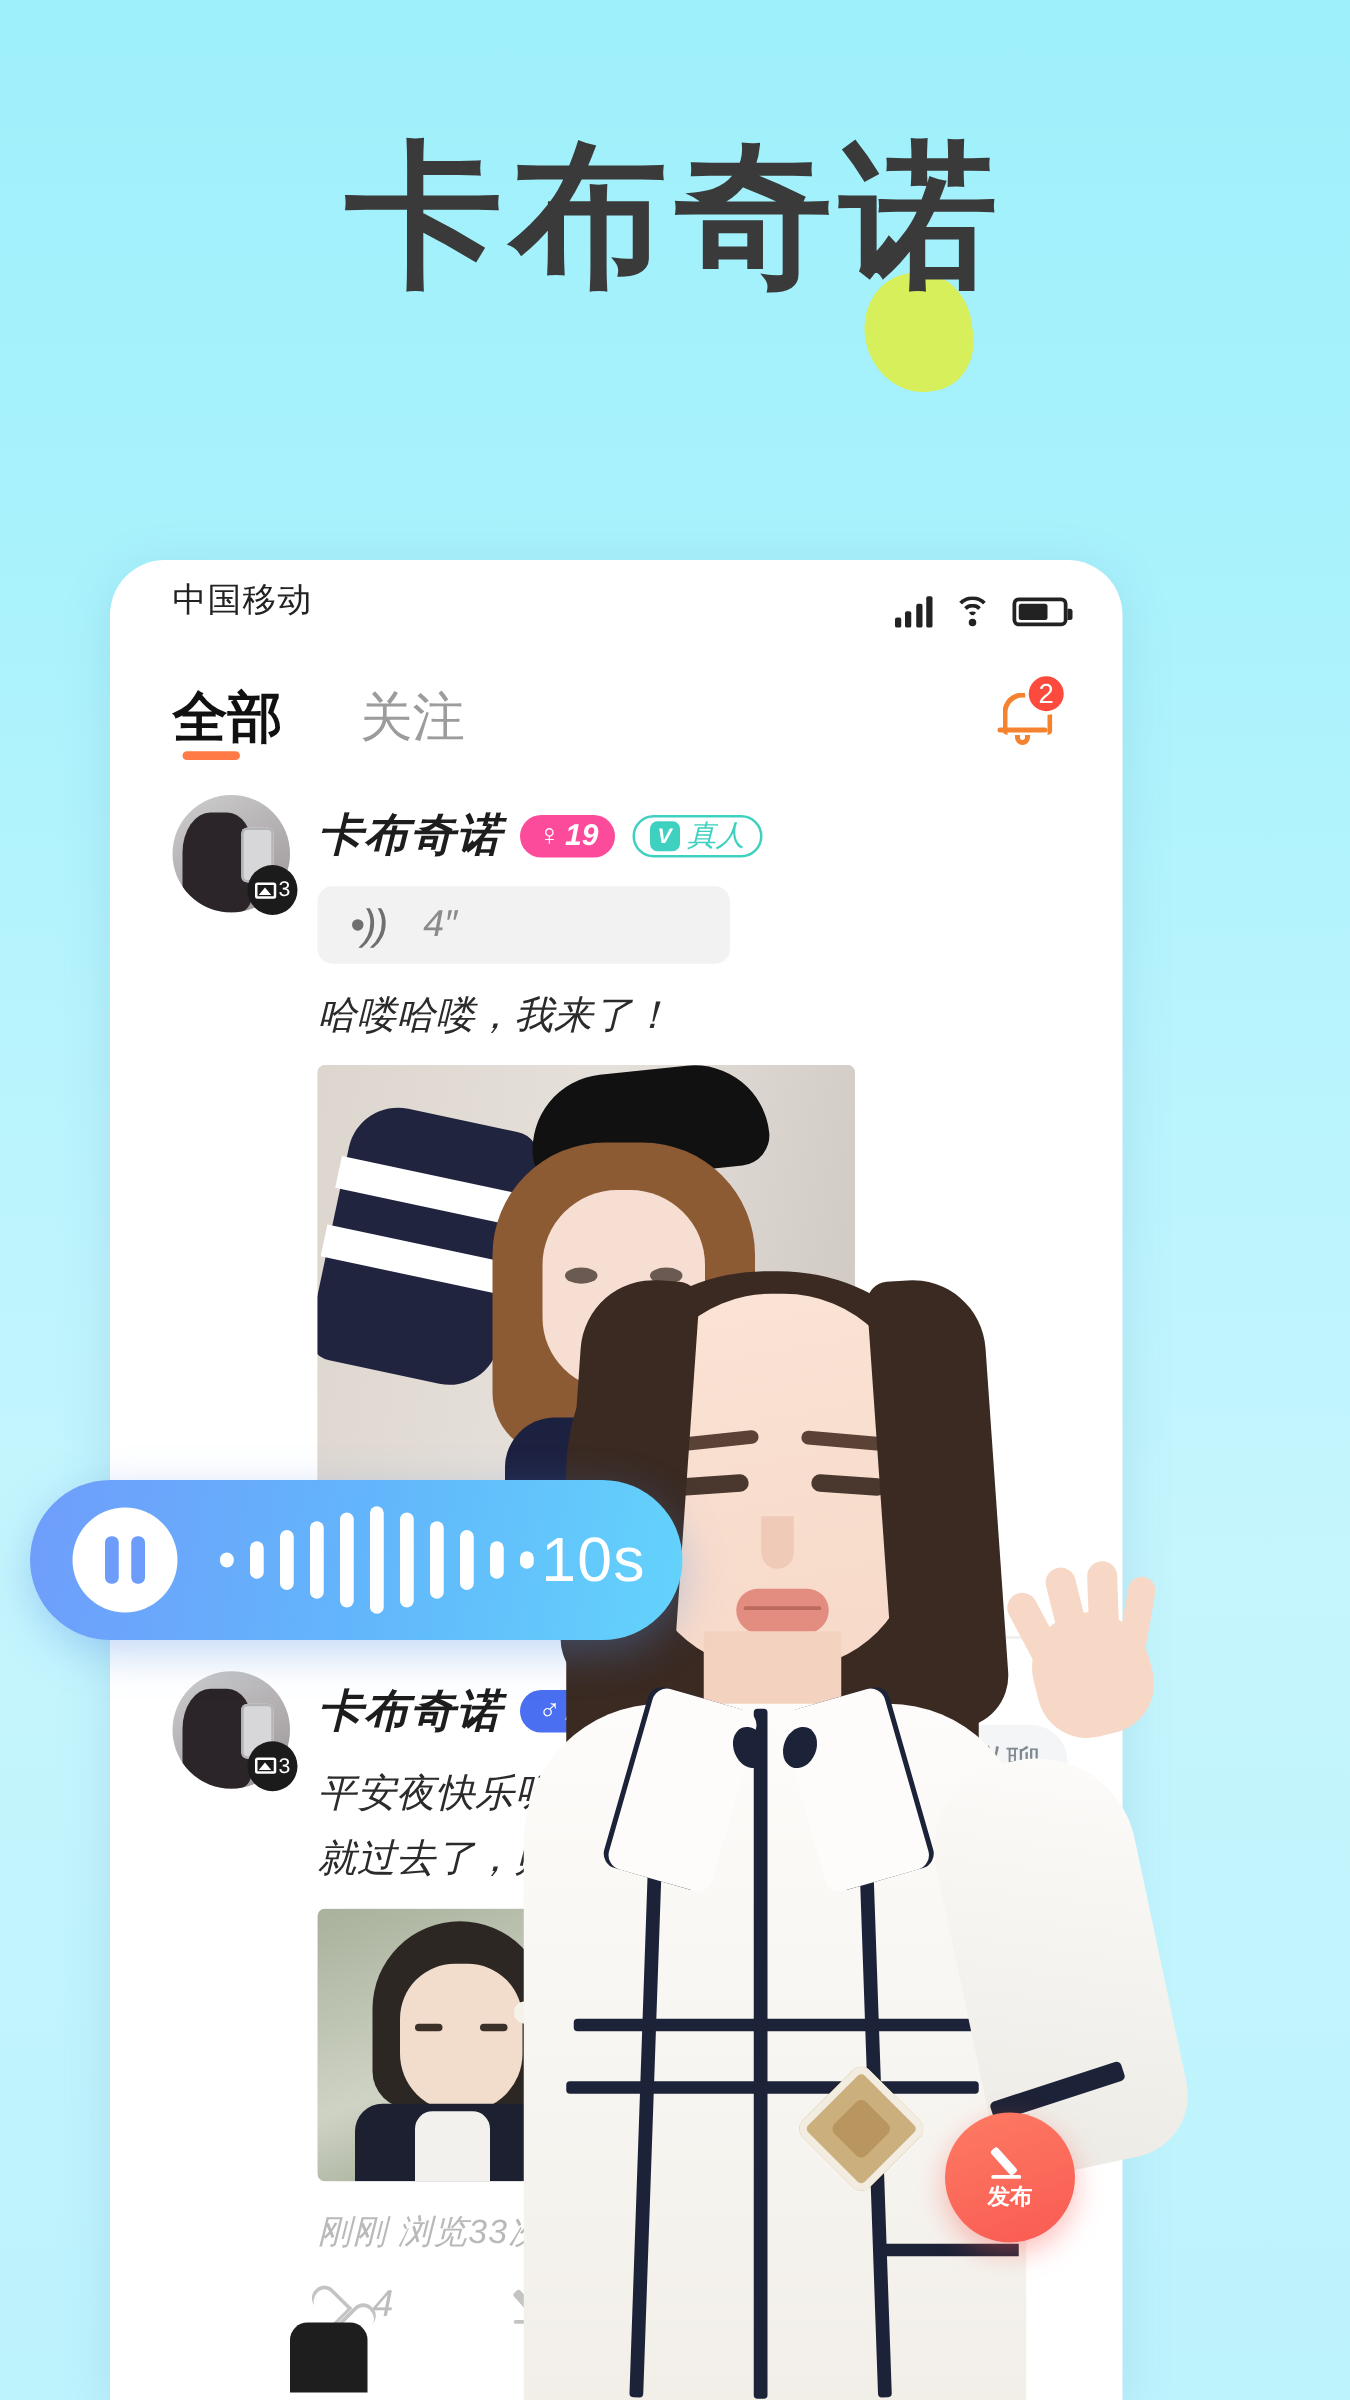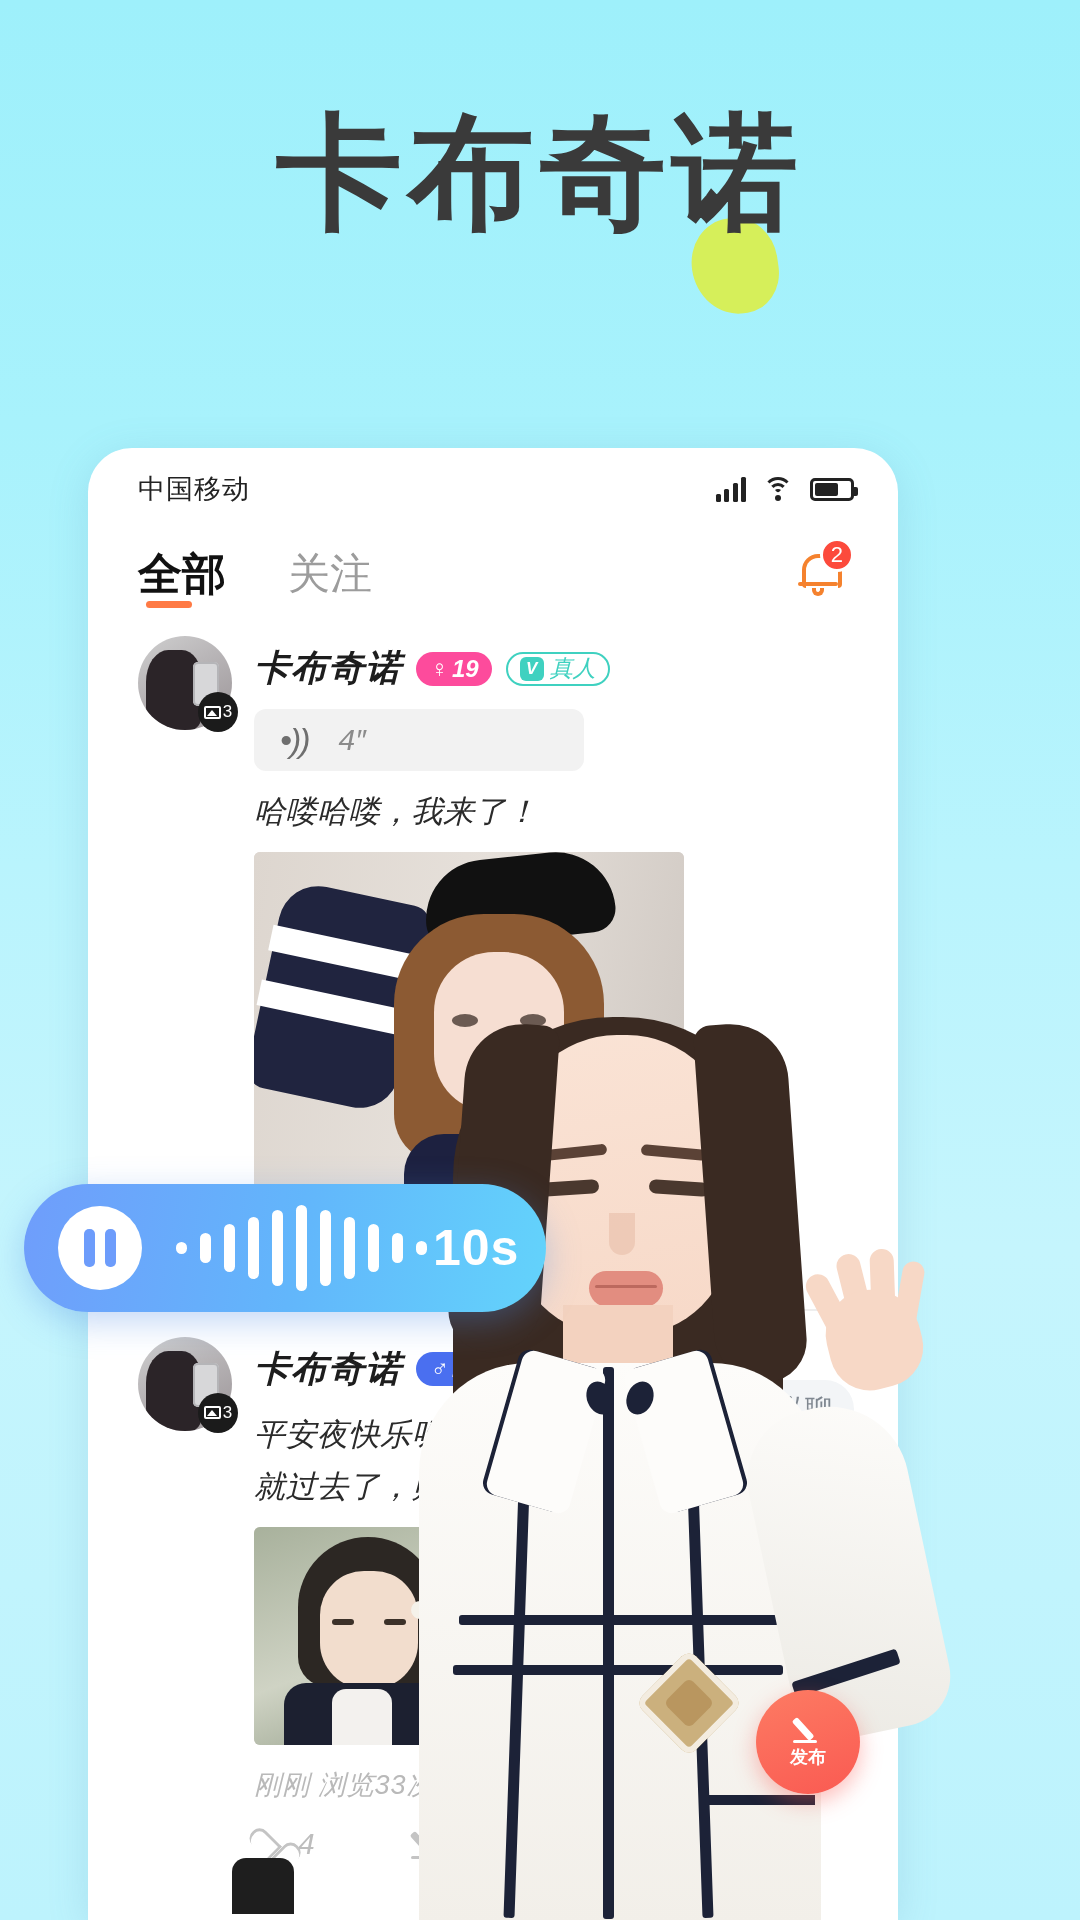--- a/index.html
+++ b/index.html
@@ -34,21 +34,21 @@
     position:absolute; left:88px; top:448px;
     width:810px; height:1472px;
     background:#ffffff;
     border-radius:44px 44px 0 0;
     box-shadow:0 8px 40px rgba(70,140,170,.18);
     overflow:hidden;
   }
 
   
   .statusbar {
-    height:68px; display:flex; align-items:center;
+    height:68px; display:flex; 
     justify-content:space-between; padding:14px 44px 0 50px;
   }
   .carrier { font-size:27px; color:#222; letter-spacing:1px; }
   .status-icons { display:flex; align-items:center; gap:17px; }
   .sig { display:flex; align-items:flex-end; gap:3.5px; height:25px; }
   .sig i { display:block; width:5px; background:#222; border-radius:1.5px; }
   .sig i:nth-child(1){height:8px} .sig i:nth-child(2){height:13px}
   .sig i:nth-child(3){height:19px} .sig i:nth-child(4){height:25px}
   .wifi { width:30px; height:24px; position:relative; }
   .wifi b { position:absolute; left:50%; transform:translateX(-50%);
@@ -231,21 +231,21 @@
     border-radius:64px; display:flex; align-items:center; padding:0 34px;
     box-shadow:0 10px 34px rgba(80,140,230,.35); z-index:40;
   }
   .play-btn {
     width:84px; height:84px; border-radius:50%; background:#fff;
     display:flex; align-items:center; justify-content:center; gap:10px; flex:0 0 84px;
   }
   .play-btn i { display:block; width:11px; height:38px; background:#6d9cfb; border-radius:5px; }
   .wave { display:flex; align-items:center; gap:13px; margin-left:34px; flex:1; height:80px; }
   .wave i { display:block; width:11px; background:#fff; border-radius:6px; }
-  .dur { color:#fff; font-size:50px; font-weight:bold; margin-left:6px; letter-spacing:1px; }
+  .dur { color:#fff; font-size:50px; font-weight:normal; margin-left:6px; letter-spacing:1px; }
 
   
   .fab {
     position:absolute; right:38px; bottom:126px; width:104px; height:104px;
     border-radius:50%; background:linear-gradient(160deg,#fd7b63 0%,#fa5a52 100%);
     color:#fff; display:flex; flex-direction:column; align-items:center;
     justify-content:center; box-shadow:0 8px 22px rgba(250,90,82,.4); z-index:45;
   }
   .fab .fab-pen { width:30px;height:28px;position:relative;margin-bottom:2px; }
   .fab .fab-pen:before{content:"";position:absolute;left:4px;top:2px;width:26px;height:7px;

